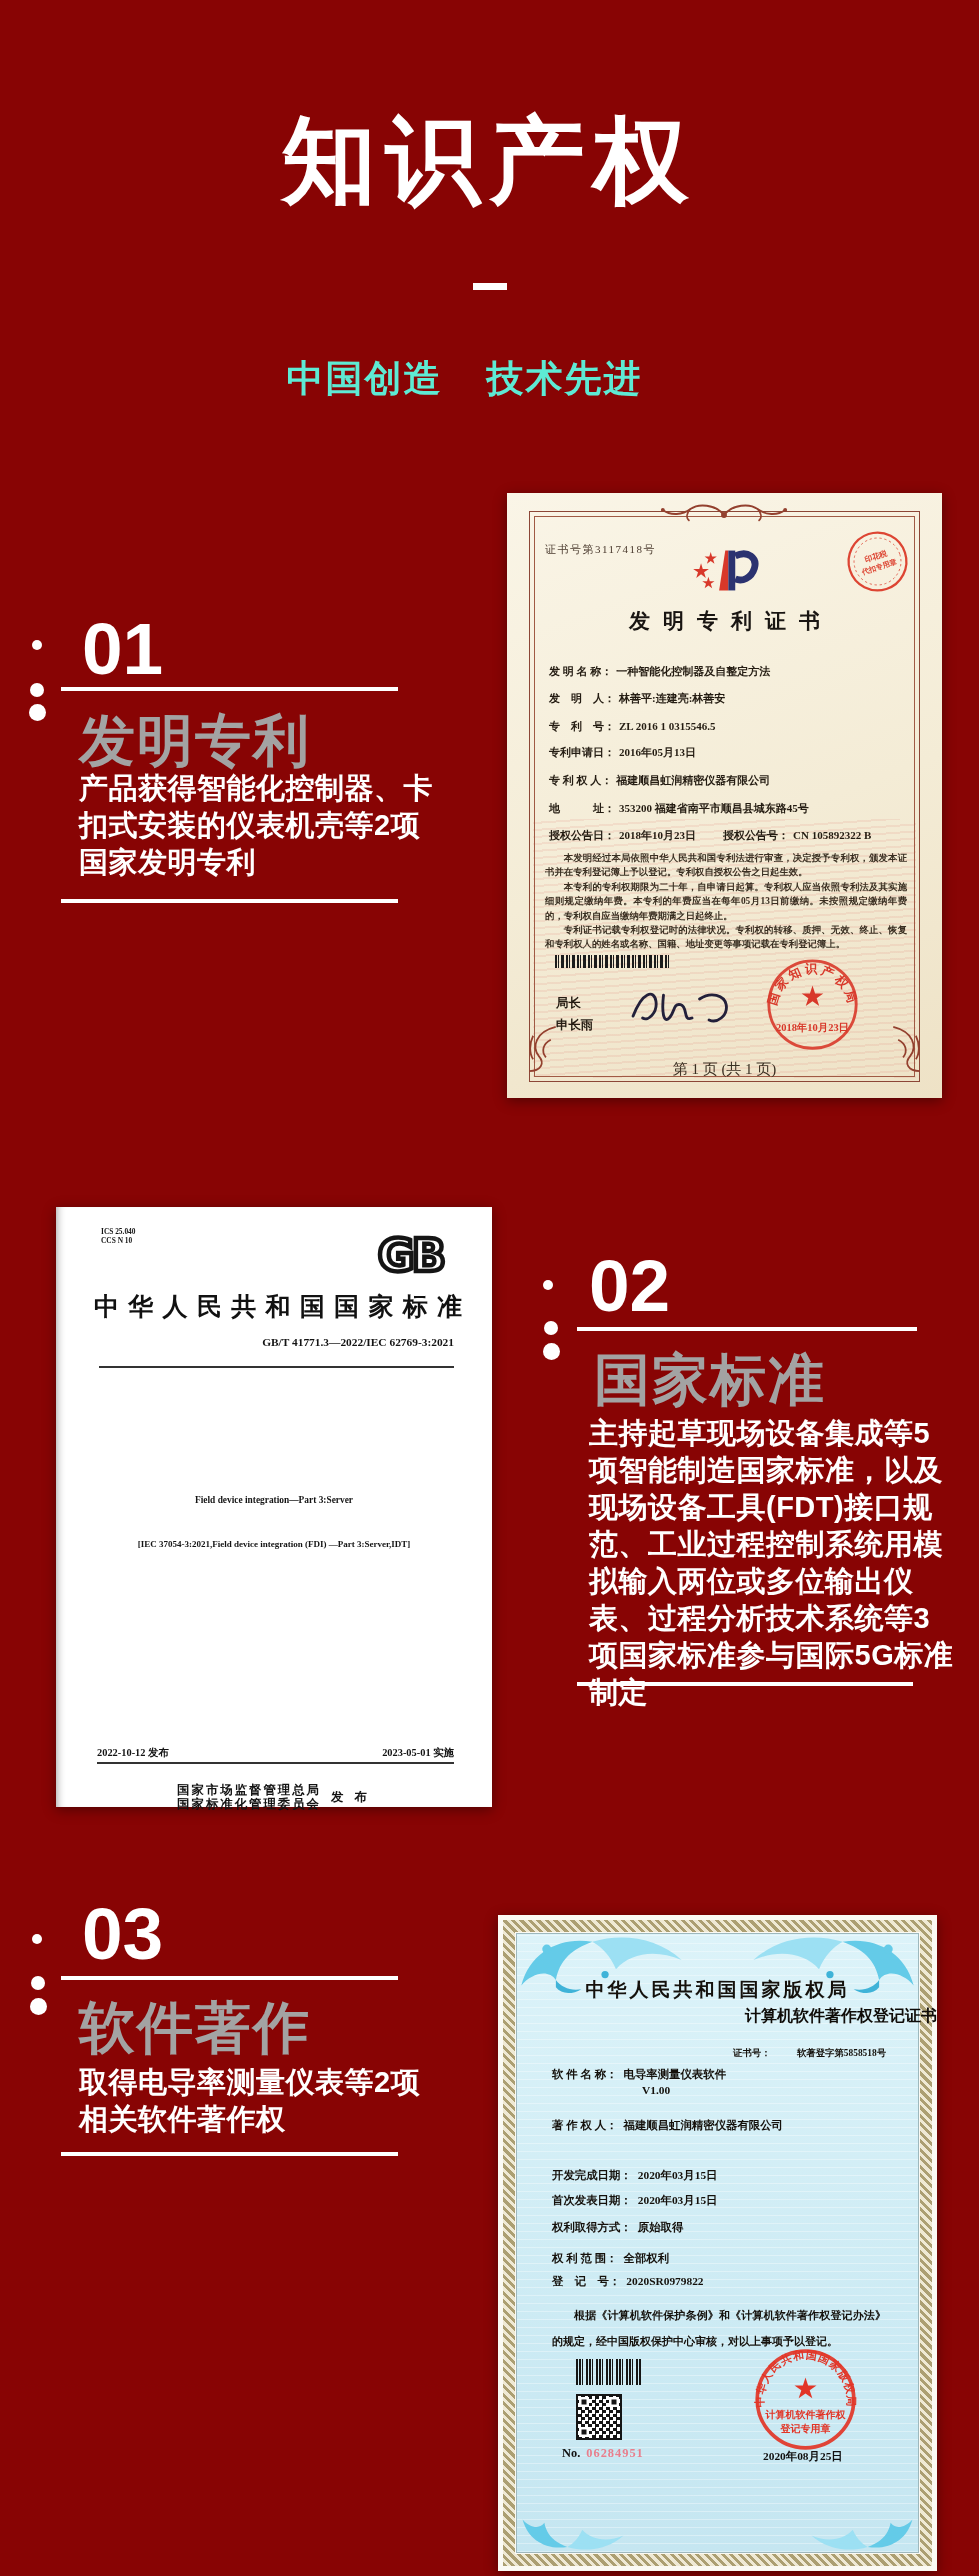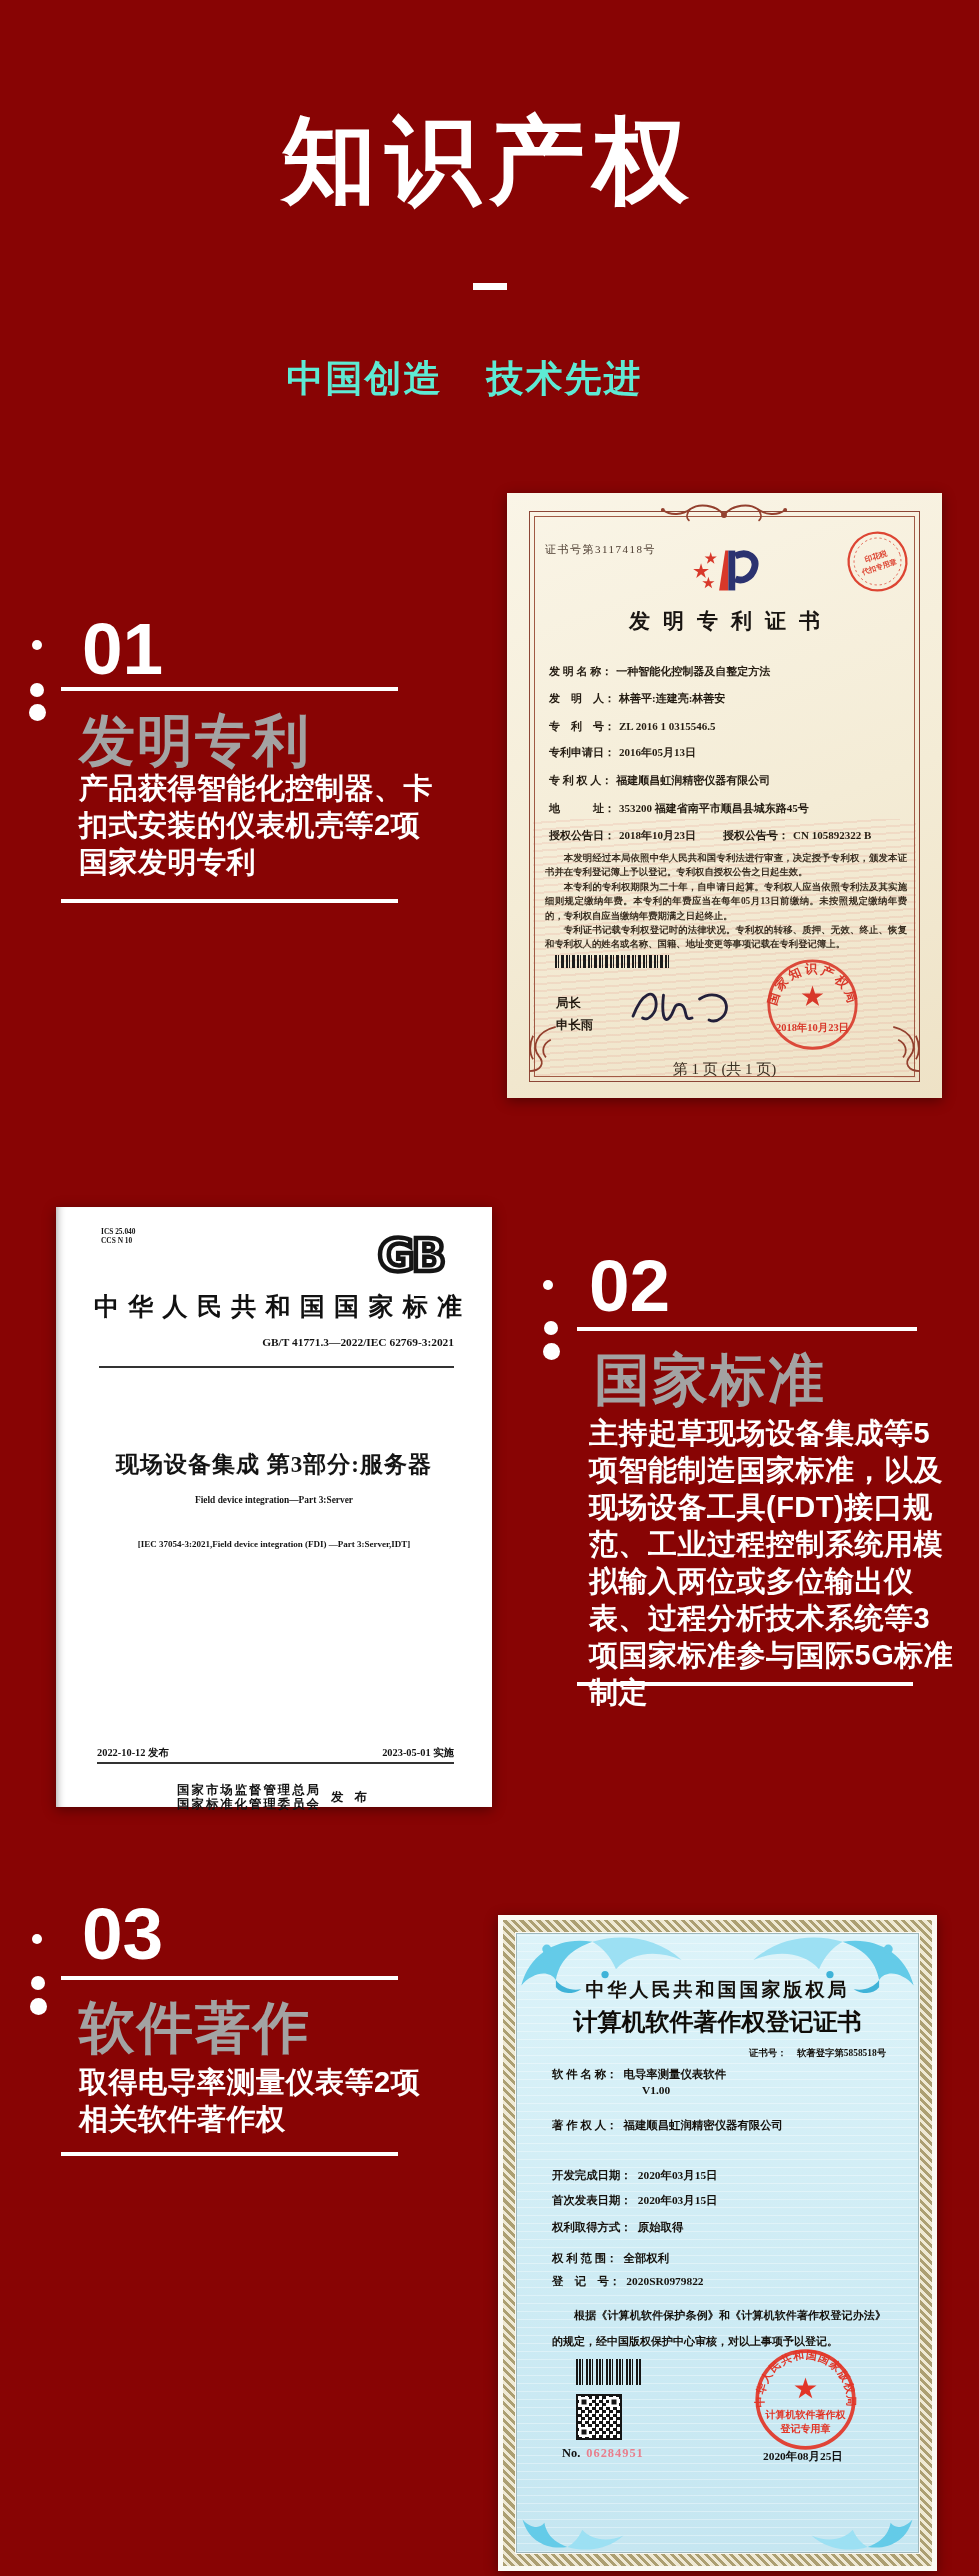--- a/index.html
+++ b/index.html
@@ -70,21 +70,21 @@
           box-shadow:0 3px 12px rgba(0,0,0,.4);font-family:"Liberation Serif","DejaVu Serif",serif;}
   .sw-frame{position:absolute;inset:5px;border:12px solid #c9bf96;
             border-image:repeating-linear-gradient(45deg,#ac9f72 0 3px,#efe9d4 3px 6px) 12;}
   .sw-paper{position:absolute;inset:18px;background:linear-gradient(180deg,#dcf3f9 0%,#cdebf4 60%,#c5e6f1 100%);
             border:1px solid #9eb8bd;}
   .sw-paper::after{content:"";position:absolute;inset:0;
       background:repeating-linear-gradient(0deg,rgba(255,255,255,.35) 0 1px,transparent 1px 8px);}
   .sw-corner{position:absolute;}
   .sw-auth{position:absolute;left:0;top:62px;width:100%;text-align:center;font-size:19px;font-weight:700;
            color:#15110c;letter-spacing:3px;}
-  .sw-title{position:absolute;left:0;top:91px;width:100%;text-align:center;font-size:24px;font-weight:700;color:#0f0c08;}
+  .sw-title{position:absolute;left:0;top:91px;width:100%;text-align:right;font-size:16px;font-weight:700;color:#0f0c08;}
   .sw-certno{position:absolute;right:51px;top:132px;font-size:9.4px;font-weight:700;color:#15110c;}
   .sw-row{position:absolute;left:54px;font-size:11.4px;font-weight:700;color:#15110c;white-space:nowrap;}
   .sw-row .val{margin-left:6px;}
   .sw-para{position:absolute;left:54px;top:387px;width:334px;font-size:11px;line-height:26px;
            font-weight:700;color:#15110c;text-align:justify;text-indent:2em;}
   .sw-barcode{position:absolute;left:78px;top:444px;width:65px;height:26px;
      background:repeating-linear-gradient(90deg,#151515 0 2px,transparent 2px 3px,#151515 3px 5px,transparent 5px 6px,#151515 6px 7px,transparent 7px 10px);}
   .sw-qr{position:absolute;left:78px;top:479px;width:42px;height:42px;border:2px solid #151515;background:
      conic-gradient(#151515 25%,#fff 0 50%,#151515 0 75%,#fff 0) 0 0/7px 7px;}
   .sw-qr i{position:absolute;width:10px;height:10px;background:#151515;box-shadow:inset 0 0 0 2.5px #fff,inset 0 0 0 5px #151515;}
@@ -184,21 +184,20 @@
 
   <div class="gbdoc">
     <div class="gb-ics">
       <div>ICS 25.040</div>
       <div>CCS N 10</div>
     </div>
     <div class="gb-logo">GB</div>
     <div class="gb-title">中华人民共和国国家标准</div>
     <div class="gb-code">GB/T 41771.3—2022/IEC 62769-3:2021</div>
     <div class="gb-hline1"></div>
-    <div class="gb-subject">现场设备集成  第3部分:服务器</div>
     <div class="gb-subjen">Field device integration—Part 3:Server</div>
     <div class="gb-iec">[IEC 37054-3:2021,Field device integration (FDI) —Part 3:Server,IDT]</div>
     <div class="gb-dates">
       <span>2022-10-12 发布</span>
       <span>2023-05-01 实施</span>
     </div>
     <div class="gb-hline2"></div>
     <div class="gb-issuers">
       <div class="lines">
         <div>国家市场监督管理总局</div>
@@ -248,21 +247,21 @@
       <path d="M86,14 C120,4 158,10 184,34 C156,22 128,26 112,44 C106,30 97,20 86,14 Z" fill="#9ce0f3"></path>
     </svg>
     <svg class="sw-corner" style="right:20px;bottom:16px;transform:scale(-1,-1);" width="109" height="46" viewBox="0 0 190 80">
       <path d="M8,62 C18,24 52,8 86,14 C64,22 50,34 46,56 C38,44 20,48 8,62 Z" fill="#64cbe8"></path>
       <path d="M86,14 C120,4 158,10 184,34 C156,22 128,26 112,44 C106,30 97,20 86,14 Z" fill="#9ce0f3"></path>
     </svg>
     <div class="sw-auth">中华人民共和国国家版权局</div>
     <div class="sw-title">计算机软件著作权登记证书</div>
     <div class="sw-certno">
       <span>证书号：</span>
-      <span style="margin-left:8px;">软著登字第5858518号</span>
+      <span style="margin-left:24px;">软著登字第5858518号</span>
     </div>
     <div class="sw-row" style="top:152px;"><span>软 件 名 称：</span><span class="val">电导率测量仪表软件</span></div>
     <div class="sw-row" style="top:169px;left:138px;"><span class="val">V1.00</span></div>
     <div class="sw-row" style="top:203px;"><span>著 作 权 人：</span><span class="val">福建顺昌虹润精密仪器有限公司</span></div>
     <div class="sw-row" style="top:253px;"><span>开发完成日期：</span><span class="val">2020年03月15日</span></div>
     <div class="sw-row" style="top:278px;"><span>首次发表日期：</span><span class="val">2020年03月15日</span></div>
     <div class="sw-row" style="top:305px;"><span>权利取得方式：</span><span class="val">原始取得</span></div>
     <div class="sw-row" style="top:336px;"><span>权 利 范 围：</span><span class="val">全部权利</span></div>
     <div class="sw-row" style="top:359px;"><span>登　记　号：</span><span class="val">2020SR0979822</span></div>
     <div class="sw-para">根据《计算机软件保护条例》和《计算机软件著作权登记办法》的规定，经中国版权保护中心审核，对以上事项予以登记。</div>

